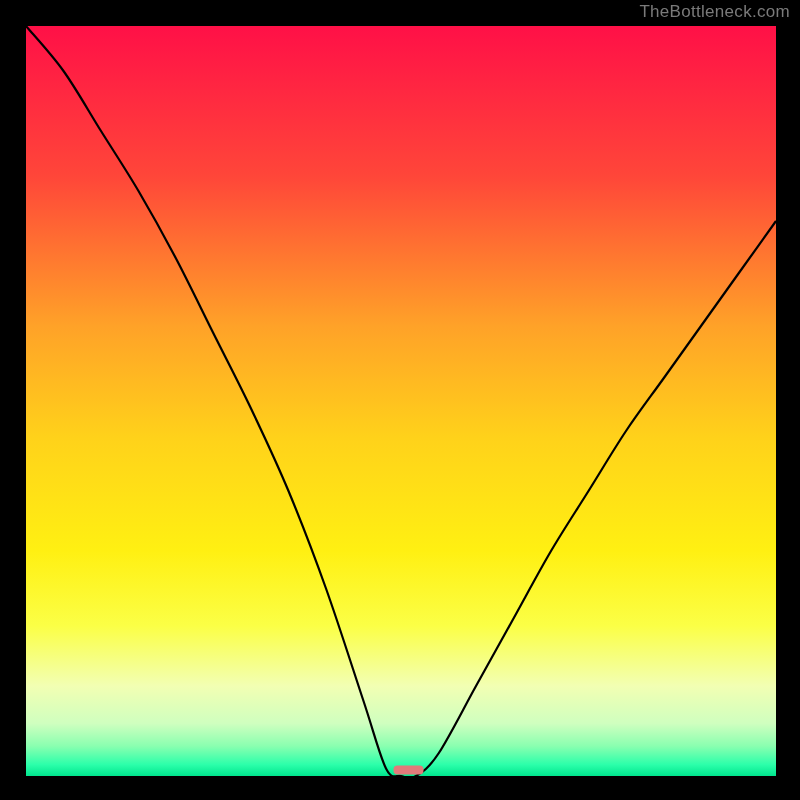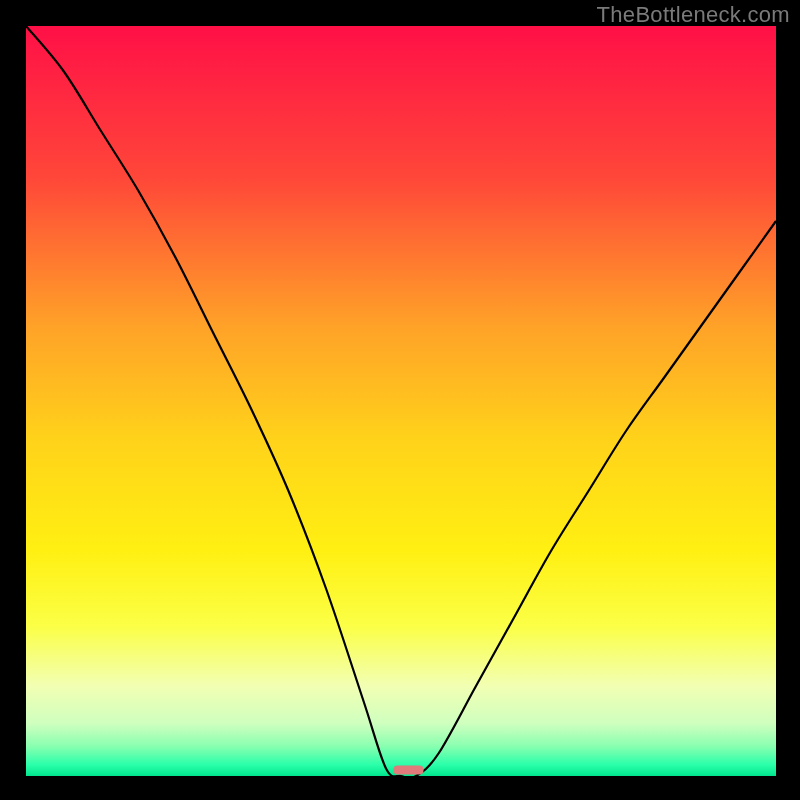--- a/index.html
+++ b/index.html
@@ -17,21 +17,21 @@
     top: 0;
     width: 800px;
     height: 800px;
     background: #000;
   }
   .watermark {
     position: absolute;
     top: 2px;
     right: 10px;
     color: #7a7a7a;
-    font-size: 22px;
+    font-size: 17px;
     font-weight: 500;
     letter-spacing: 0.3px;
     z-index: 10;
   }
   .plot {
     position: absolute;
     left: 26px;
     top: 26px;
     width: 750px;
     height: 750px;

